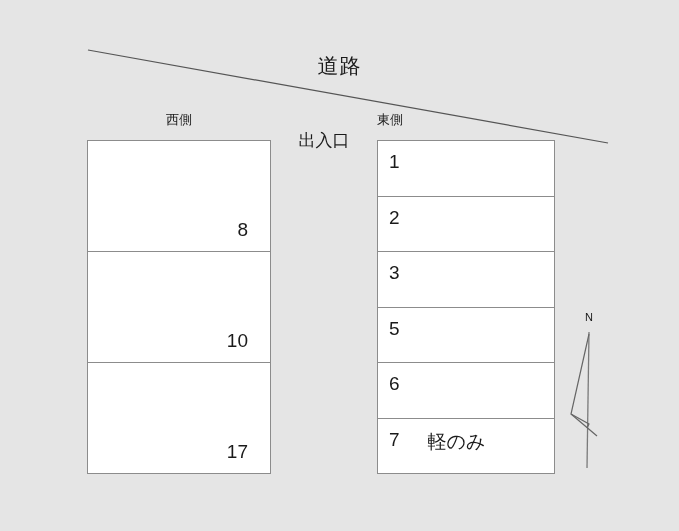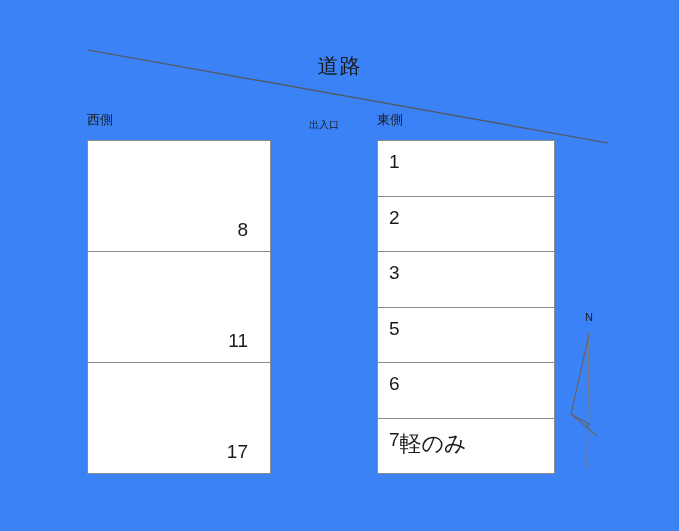--- a/index.html
+++ b/index.html
@@ -9,21 +9,21 @@
     background: #ffffff;
   }
   body {
     font-family: "Liberation Sans", "DejaVu Sans", sans-serif;
     color: #1a1a1a;
   }
   #canvas {
     position: relative;
     width: 679px;
     height: 531px;
-    background: #3b82f6;
+    background: #e5e5e5;
     overflow: hidden;
   }
 
   
   #road-line-svg {
     position: absolute;
     left: 0;
     top: 0;
     width: 679px;
     height: 531px;
@@ -42,28 +42,29 @@
     top: 55px;
     width: 679px;
     text-align: center;
     font-size: 21px;
     letter-spacing: 1px;
   }
   #west-label {
     left: 87px;
     top: 113px;
     width: 184px;
+    text-align: center;
     font-size: 13px;
   }
   #entrance-label {
     left: 271px;
-    top: 120px;
+    top: 132px;
     width: 106px;
     text-align: center;
-    font-size: 10px;
+    font-size: 17px;
   }
   #east-label {
     left: 377px;
     top: 113px;
     width: 178px;
     text-align: left;
     font-size: 13px;
   }
 
   
@@ -109,22 +110,22 @@
   #east-column .lot-cell {
     justify-content: flex-start;
     align-items: flex-start;
     padding: 10px 0 0 11px;
   }
   .cell-number {
     display: inline-block;
   }
   .cell-note {
     display: inline-block;
-    margin-left: 0;
-    font-size: 22px;
+    margin-left: 28px;
+    font-size: 19px;
   }
 
   
   #north-arrow {
     position: absolute;
     left: 563px;
     top: 312px;
     width: 52px;
     height: 160px;
   }
@@ -161,21 +162,21 @@
 
   <div class="label" id="entrance-label">出入口</div>
 
   <div class="label" id="east-label">東側</div>
 
   <div class="lot-column" id="west-column">
     <div class="lot-cell">
       <span class="cell-number">8</span>
     </div>
     <div class="lot-cell">
-      <span class="cell-number">11</span>
+      <span class="cell-number">10</span>
     </div>
     <div class="lot-cell">
       <span class="cell-number">17</span>
     </div>
   </div>
 
   <div class="lot-column" id="east-column">
     <div class="lot-cell">
       <span class="cell-number">1</span>
     </div>

